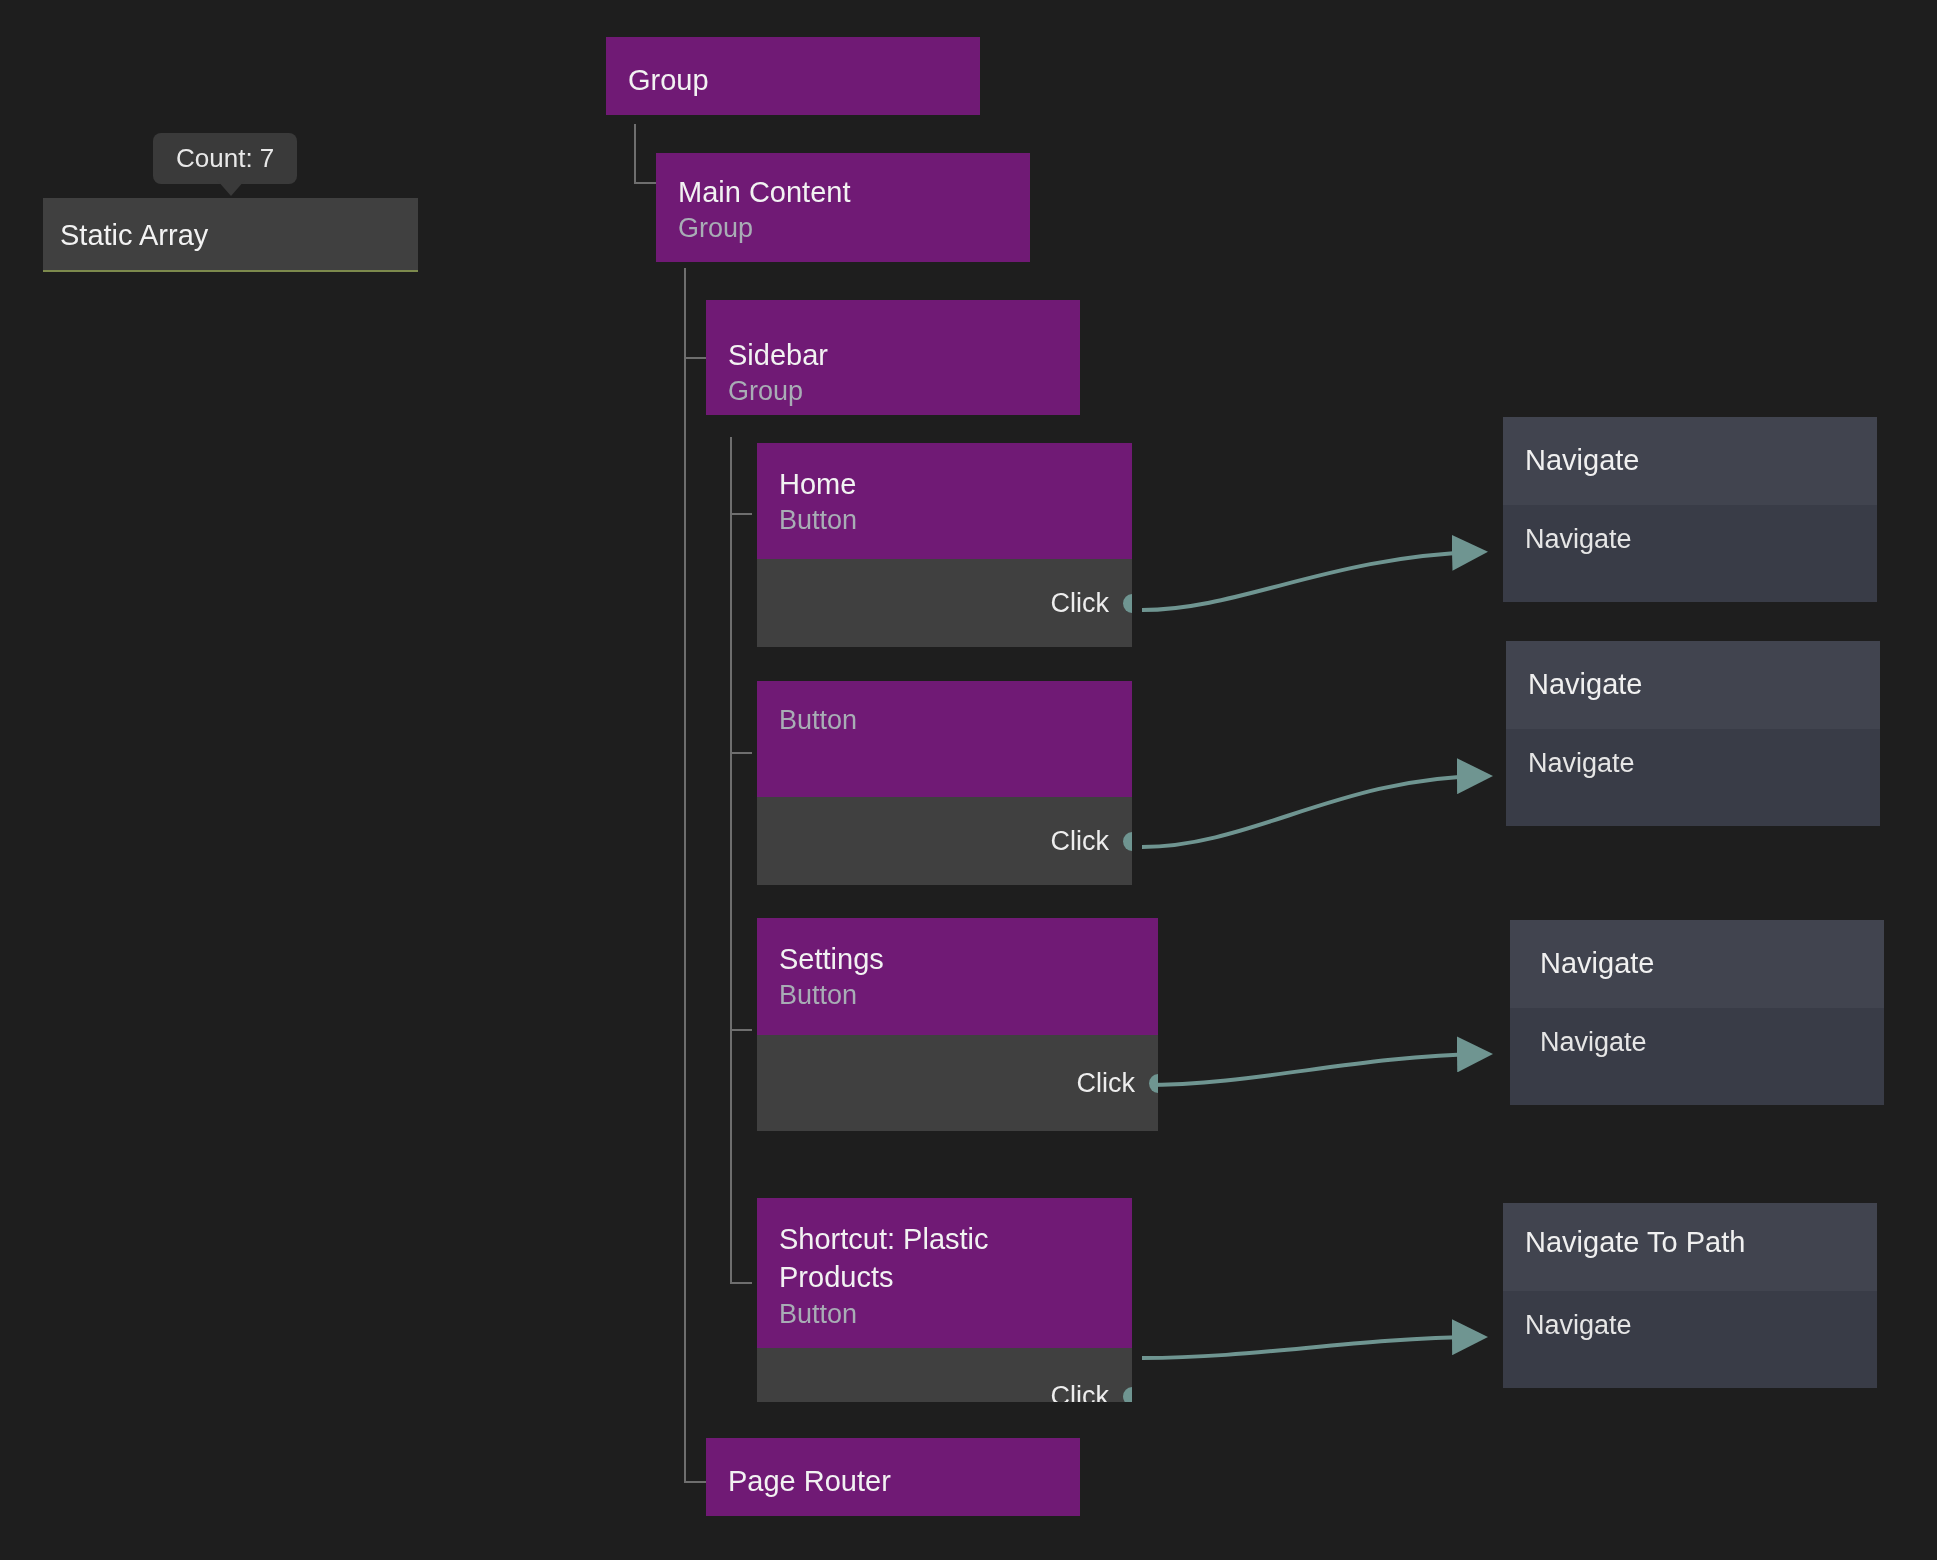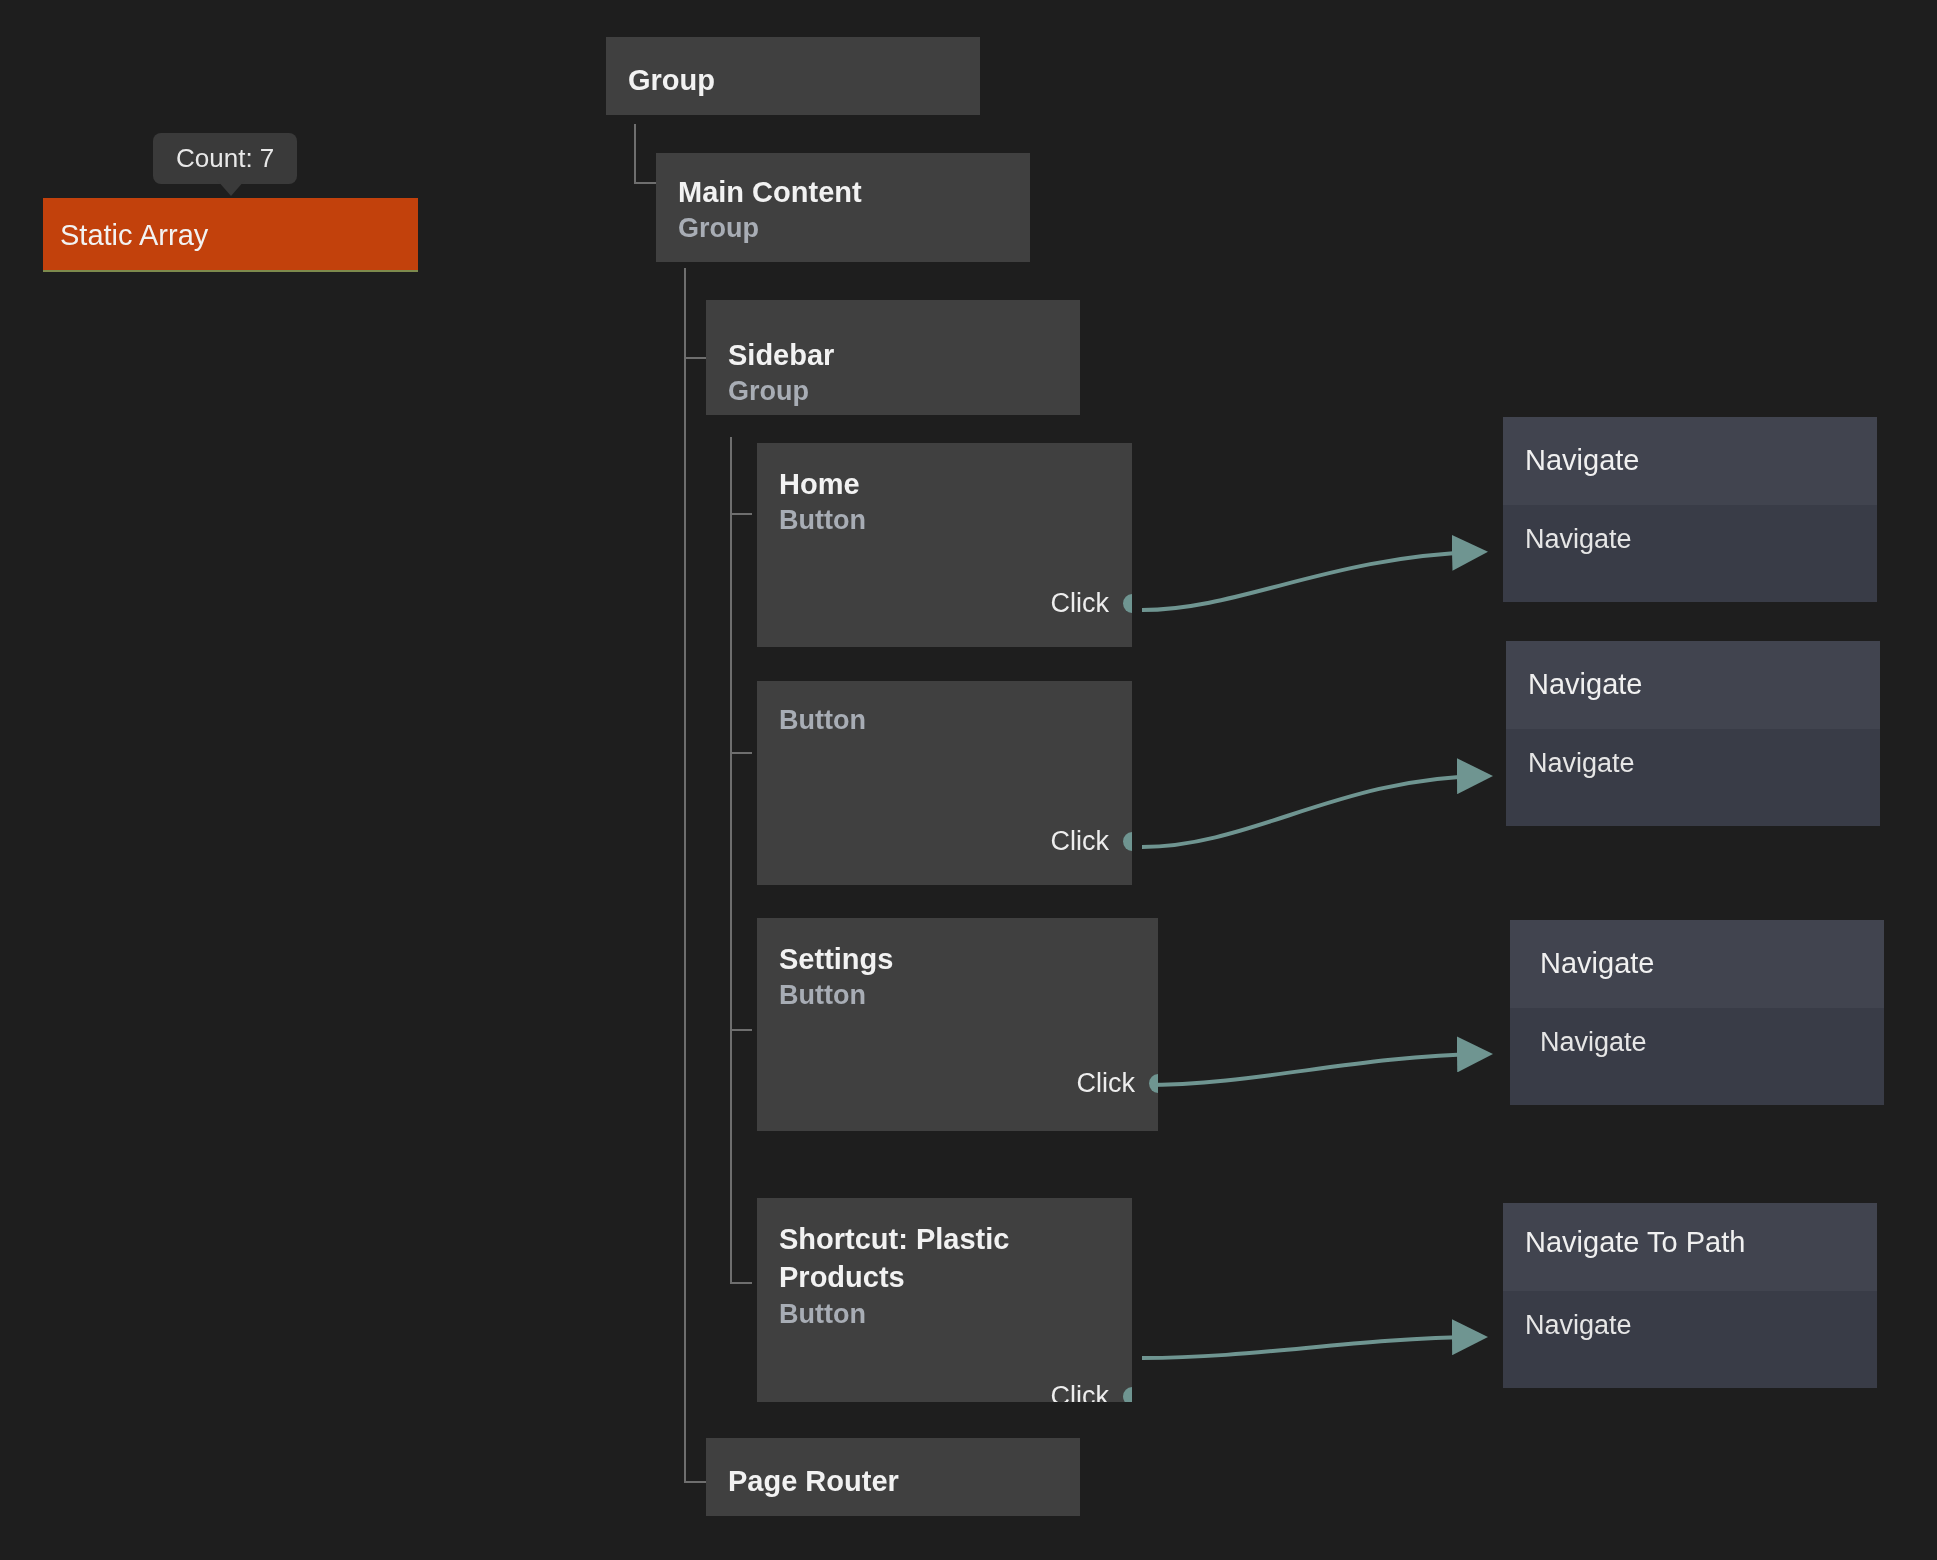--- a/index.html
+++ b/index.html
@@ -73,26 +73,26 @@
   .node-sub {
     font-size: 27px;
     color: #a8adb5;
     line-height: 1.3;
   }
   .node-body {
     position: relative;
   }
 
   
-  .node-blue .node-head { background: #404040; font-weight: bold; }
+  .node-blue .node-head { background: #701a75; }
   .node-blue .node-body { background: #404040; }
 
   
   .node-green { background: #7d8a4d; }
-  .node-green .node-head { background: #c2410c; padding-left: 17px; }
+  .node-green .node-head { background: #404040; padding-left: 17px; }
 
   
   .node-action .node-head { background: #41444f; }
   .node-action .node-body { background: #393c47; }
   .node-action .node-title { font-size: 29px; color: #f0f0f0; }
   .port-in-label {
     font-size: 27px;
     color: #e6e6e6;
     padding: 18px 22px;
     line-height: 1.2;

